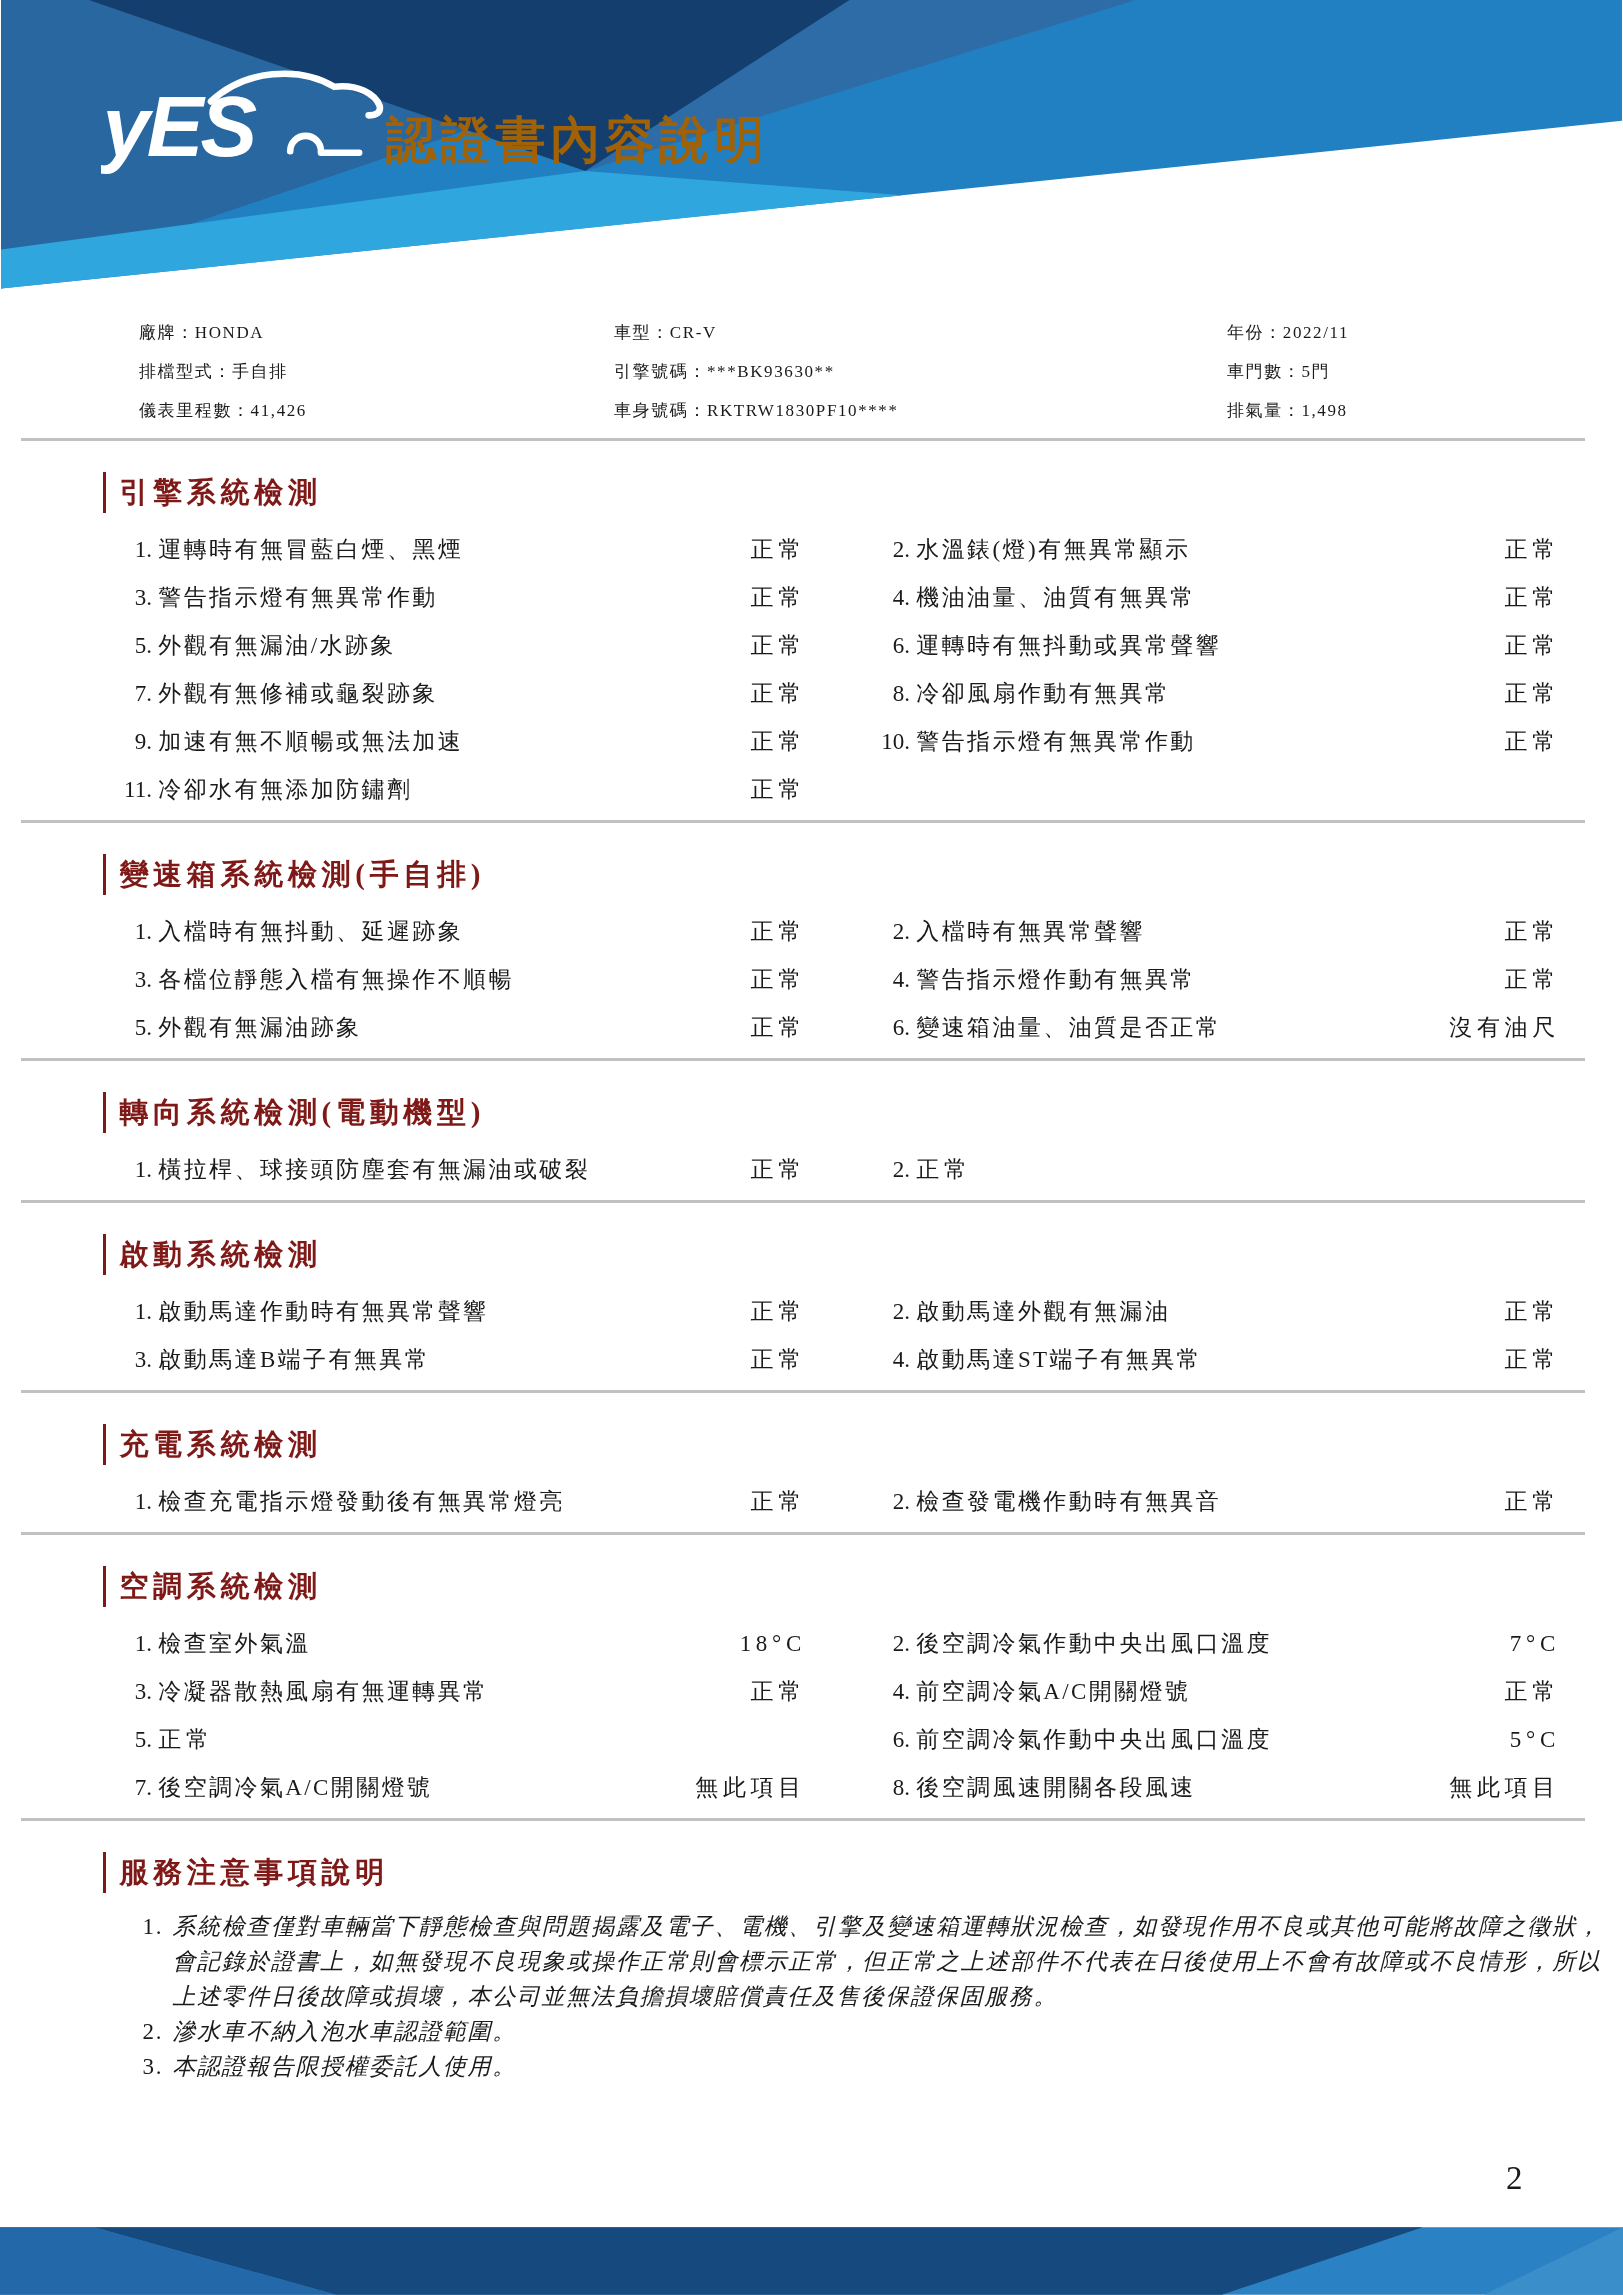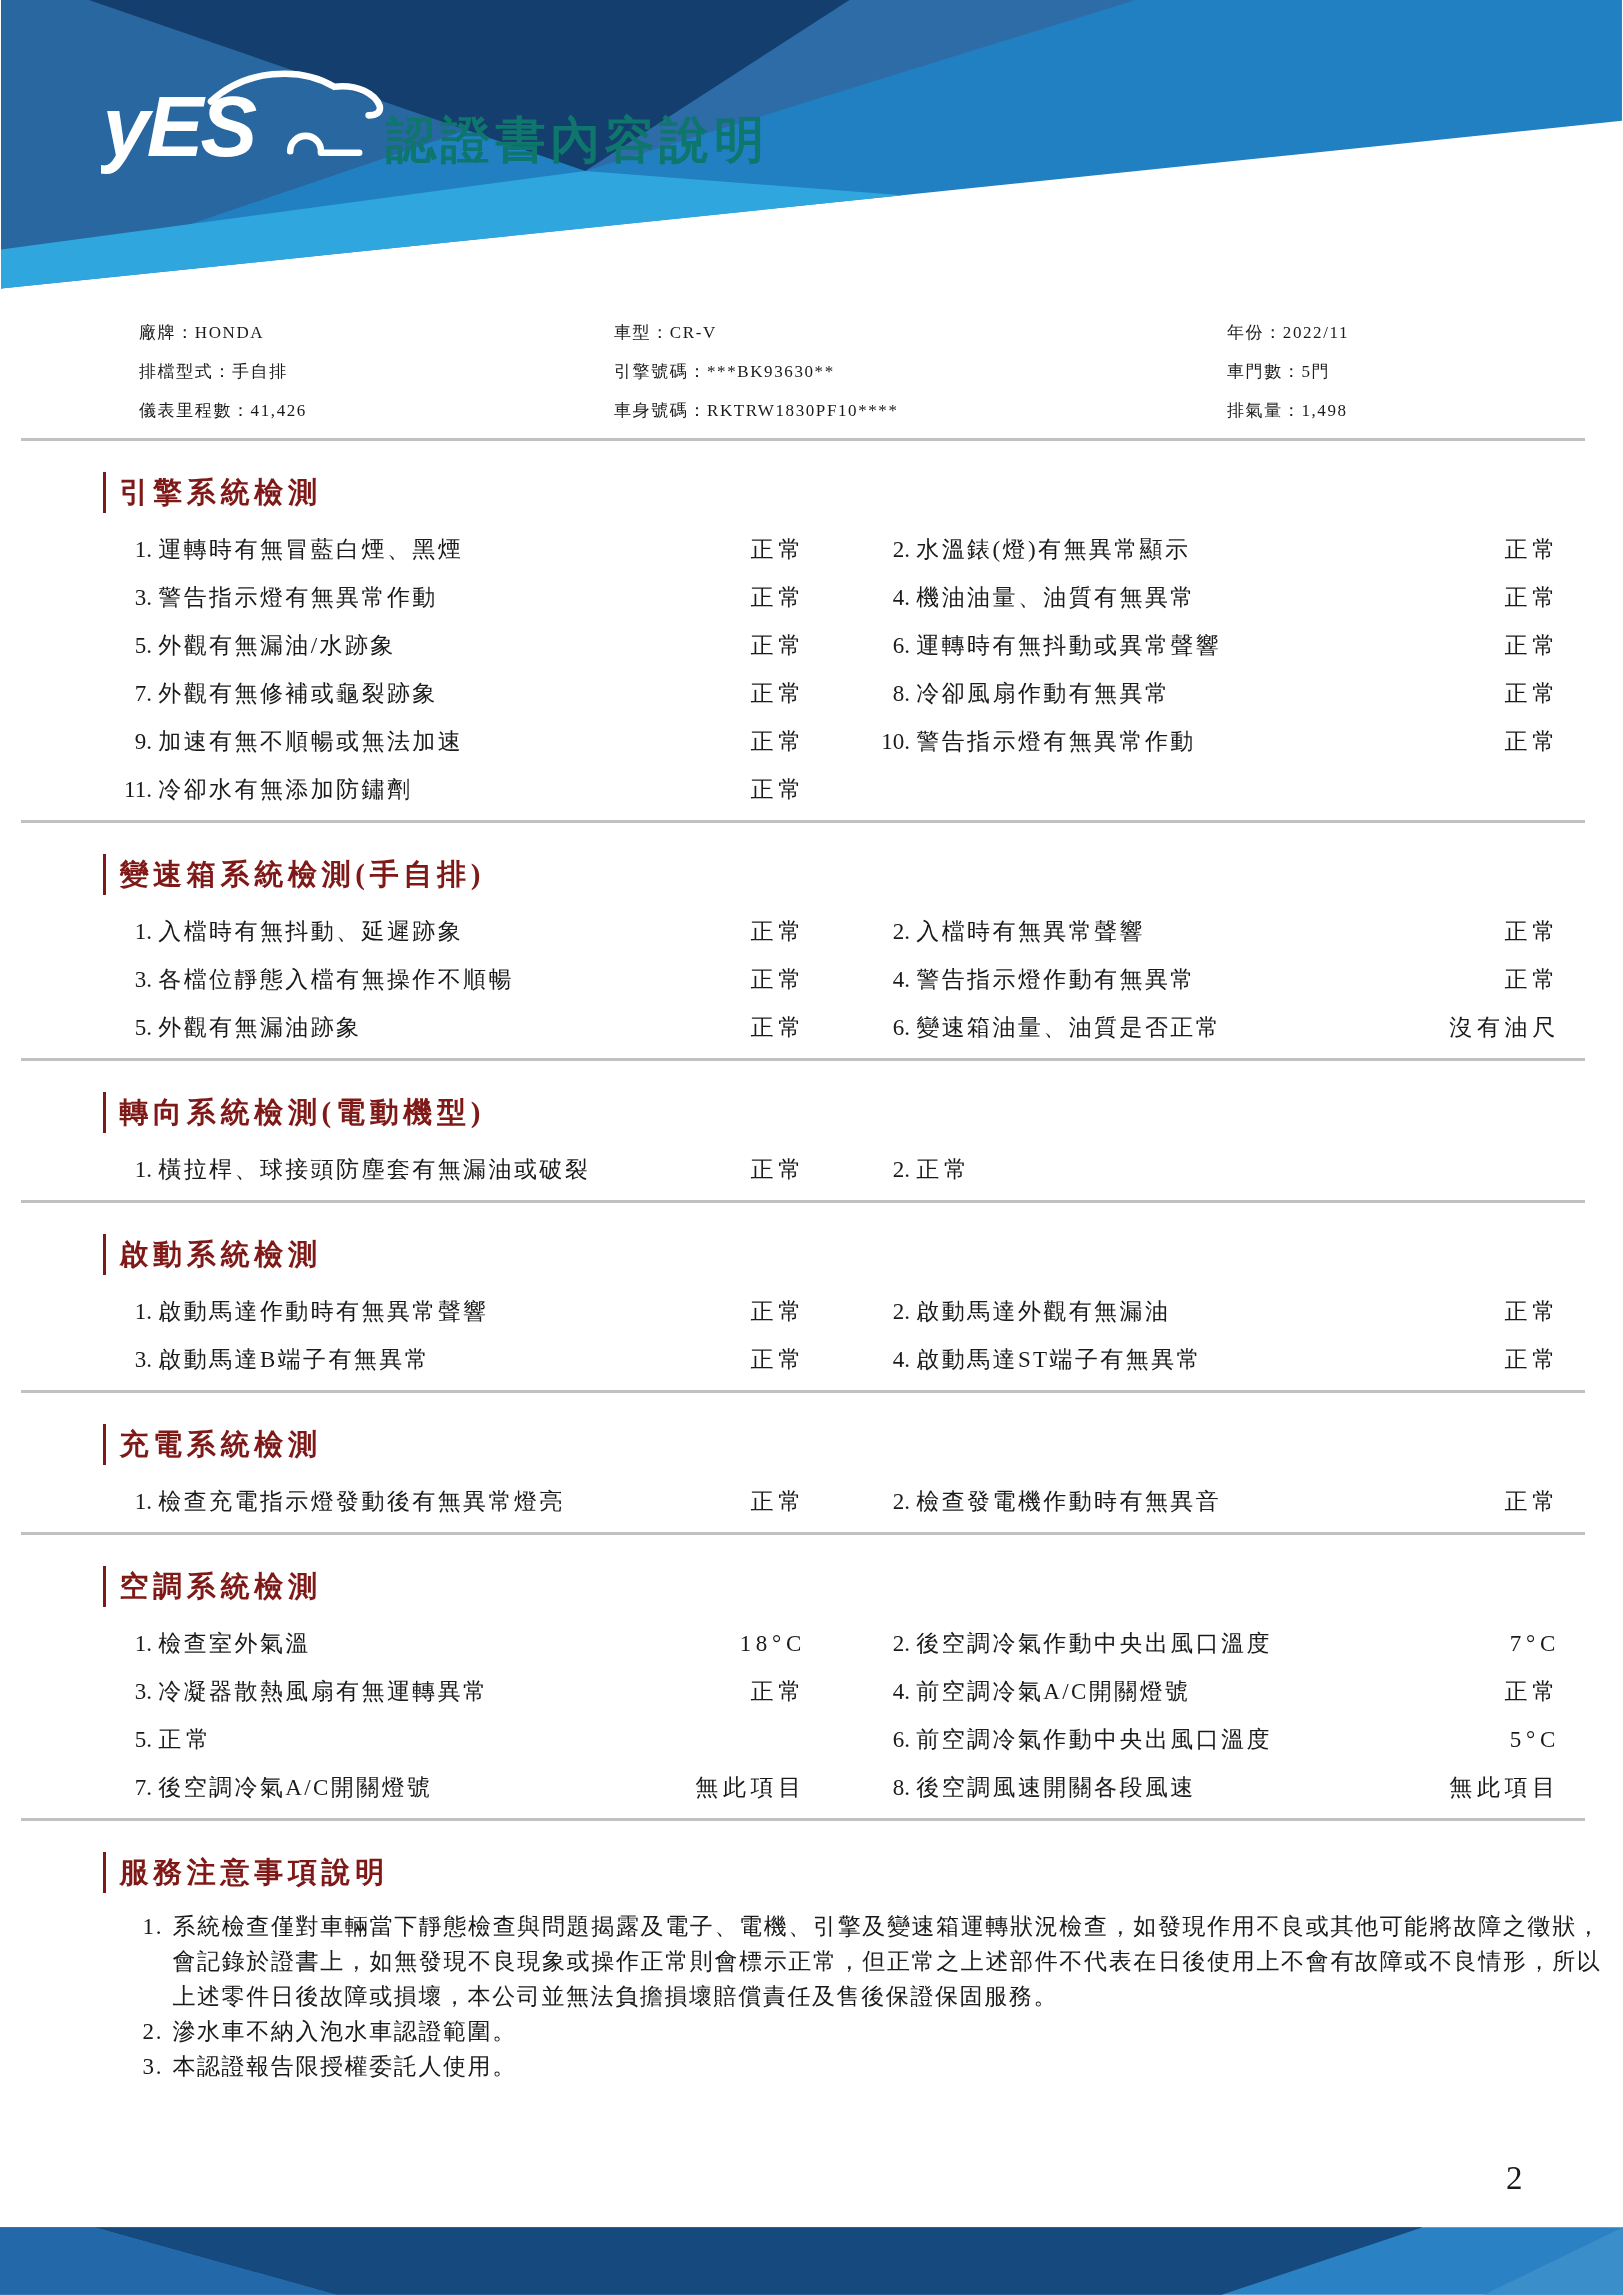--- a/index.html
+++ b/index.html
@@ -32,21 +32,21 @@
   .header svg{display:block;}
   .h-bright{fill:var(--blue-bright);}
   .h-medium{fill:var(--blue-medium);}
   .h-medium2{fill:var(--blue-medium2);}
   .h-navy{fill:var(--blue-navy);}
   .h-cyan{fill:var(--blue-cyan);}
   .logo{position:absolute;left:101px;top:61px;width:308px;height:119px;}
   .page-title{
     position:absolute;left:386px;top:107px;
     font-family:"Liberation Sans","DejaVu Sans",sans-serif;
-    font-weight:bold;font-size:50px;color:#0f766e;letter-spacing:4.7px;
+    font-weight:bold;font-size:50px;color:#a16207;letter-spacing:4.7px;
   }
   
   .vehicle-info{
     margin:313px 0 0 130px;
     display:grid;
     grid-template-columns:475px 613px auto;
     grid-auto-rows:39px;
     align-items:center;
     font-size:17px;
     letter-spacing:1.6px;
@@ -70,21 +70,21 @@
   .cell{display:flex;align-items:center;}
   .cell-l{width:695px;}
   .cell-r{width:691px;margin-left:63px;}
   .no{flex:none;width:41px;text-align:right;margin-right:6.3px;}
   .lbl{flex:1;letter-spacing:2.4px;white-space:nowrap;overflow:hidden;}
   .val{flex:none;text-align:center;letter-spacing:4.7px;white-space:nowrap;}
   
   .notes-list{margin:15.7px 0 0 118px;font-size:23px;}
   .note{display:flex;line-height:35px;letter-spacing:1.6px;}
   .note-no{flex:none;width:36px;text-align:right;margin-right:9.4px;}
-  .note-text{width:1429px;text-align:justify;}
+  .note-text{width:1429px;text-align:justify;font-style:italic;}
   
   .page-number{position:absolute;left:1506px;top:2160px;font-size:33px;}
   .footer{position:absolute;left:0;bottom:0;width:1623px;height:68px;}
   .f-bright{fill:var(--footer-bright);}
   .f-navy{fill:var(--footer-navy);}
   .f-medium{fill:var(--footer-medium);}
   .f-light{fill:#3A8EC9;}
 </style>
 </head>
 <body>

